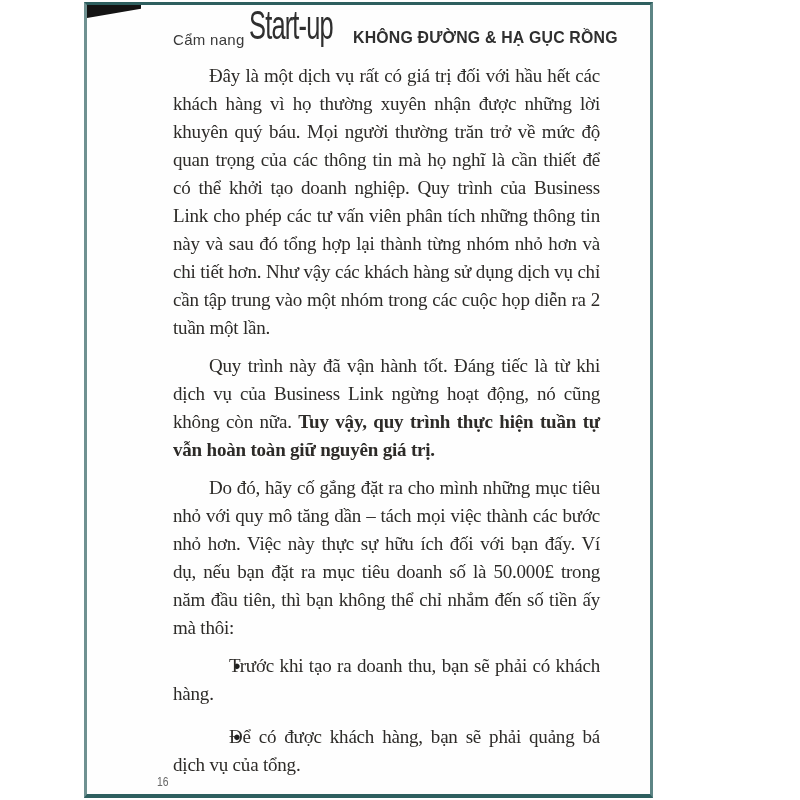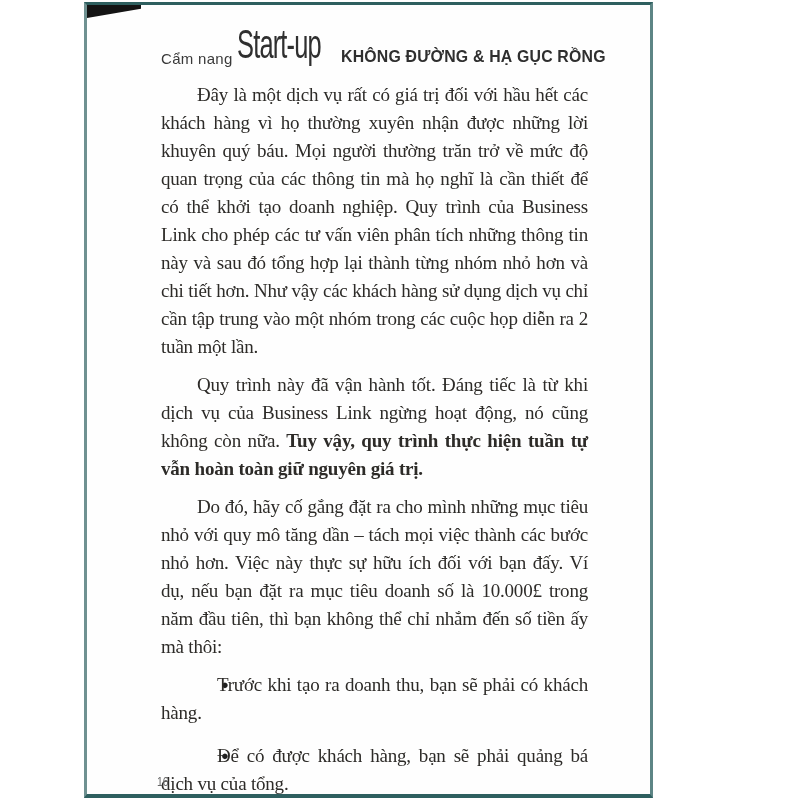--- a/index.html
+++ b/index.html
@@ -36,26 +36,26 @@
     position: absolute;
     left: 0;
     top: 0;
     width: 54px;
     height: 13px;
     background: #141414;
     clip-path: polygon(0 0, 100% 0, 100% 28%, 0 100%);
   }
   .content {
     position: absolute;
-    left: 4px;
+    left: 16px;
     top: 0;
     width: 100%;
     height: 100%;
     box-sizing: border-box;
-    padding: 20px 66px 0 70px;
+    padding: 1px 66px 0 70px;
     overflow: hidden;
   }
   
   .running-head {
     display: flex;
     align-items: flex-end;
     height: 44px;
     color: #333333;
     white-space: nowrap;
     margin-bottom: 12px;
@@ -144,21 +144,21 @@
 
         <p>
           <span>Đây là một dịch vụ rất có giá trị đối với hầu hết các khách hàng vì họ thường xuyên nhận được những lời khuyên quý báu. Mọi người thường trăn trở về mức độ quan trọng của các thông tin mà họ nghĩ là cần thiết để có thể khởi tạo doanh nghiệp. Quy trình của Business Link cho phép các tư vấn viên phân tích những thông tin này và sau đó tổng hợp lại thành từng nhóm nhỏ hơn và chi tiết hơn. Như vậy các khách hàng sử dụng dịch vụ chỉ cần tập trung vào một nhóm trong các cuộc họp diễn ra 2 tuần một lần.</span>
         </p>
 
         <p>
           <span>Quy trình này đã vận hành tốt. Đáng tiếc là từ khi dịch vụ của Business Link ngừng hoạt động, nó cũng không còn nữa. </span><span class="bold">Tuy vậy, quy trình thực hiện tuần tự vẫn hoàn toàn giữ nguyên giá trị.</span>
         </p>
 
         <p>
-          <span>Do đó, hãy cố gắng đặt ra cho mình những mục tiêu nhỏ với quy mô tăng dần – tách mọi việc thành các bước nhỏ hơn. Việc này thực sự hữu ích đối với bạn đấy. Ví dụ, nếu bạn đặt ra mục tiêu doanh số là 10.000£ trong năm đầu tiên, thì bạn không thể chỉ nhắm đến số tiền ấy mà thôi:</span>
+          <span>Do đó, hãy cố gắng đặt ra cho mình những mục tiêu nhỏ với quy mô tăng dần – tách mọi việc thành các bước nhỏ hơn. Việc này thực sự hữu ích đối với bạn đấy. Ví dụ, nếu bạn đặt ra mục tiêu doanh số là 50.000£ trong năm đầu tiên, thì bạn không thể chỉ nhắm đến số tiền ấy mà thôi:</span>
         </p>
 
         <p class="bullet-item">
           <span class="bullet-dot">●</span><span>Trước khi tạo ra doanh thu, bạn sẽ phải có khách hàng.</span>
         </p>
 
         <p class="bullet-item">
           <span class="bullet-dot">●</span><span>Để có được khách hàng, bạn sẽ phải quảng bá dịch vụ của tổng.</span>
         </p>
 

